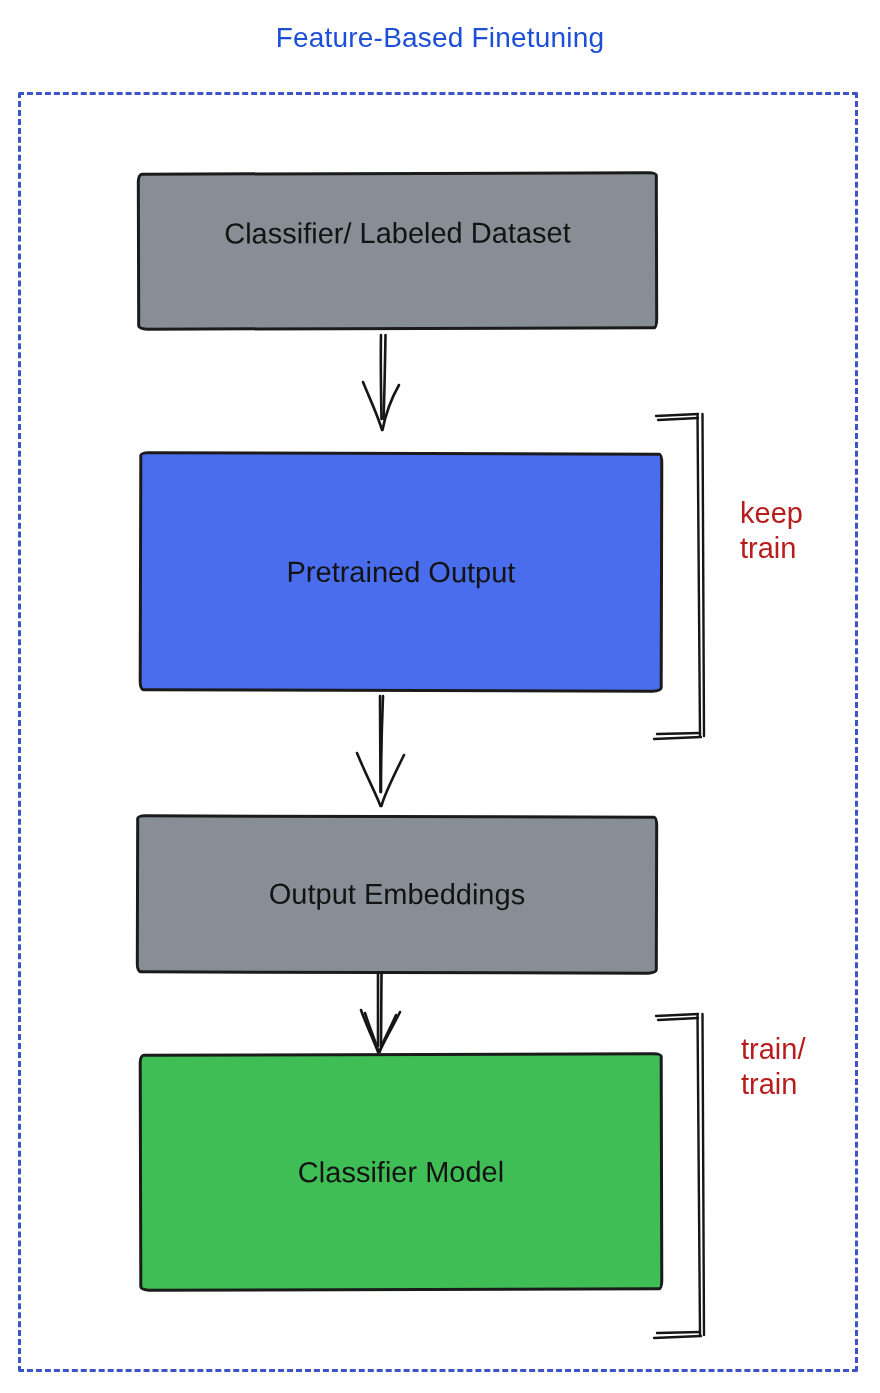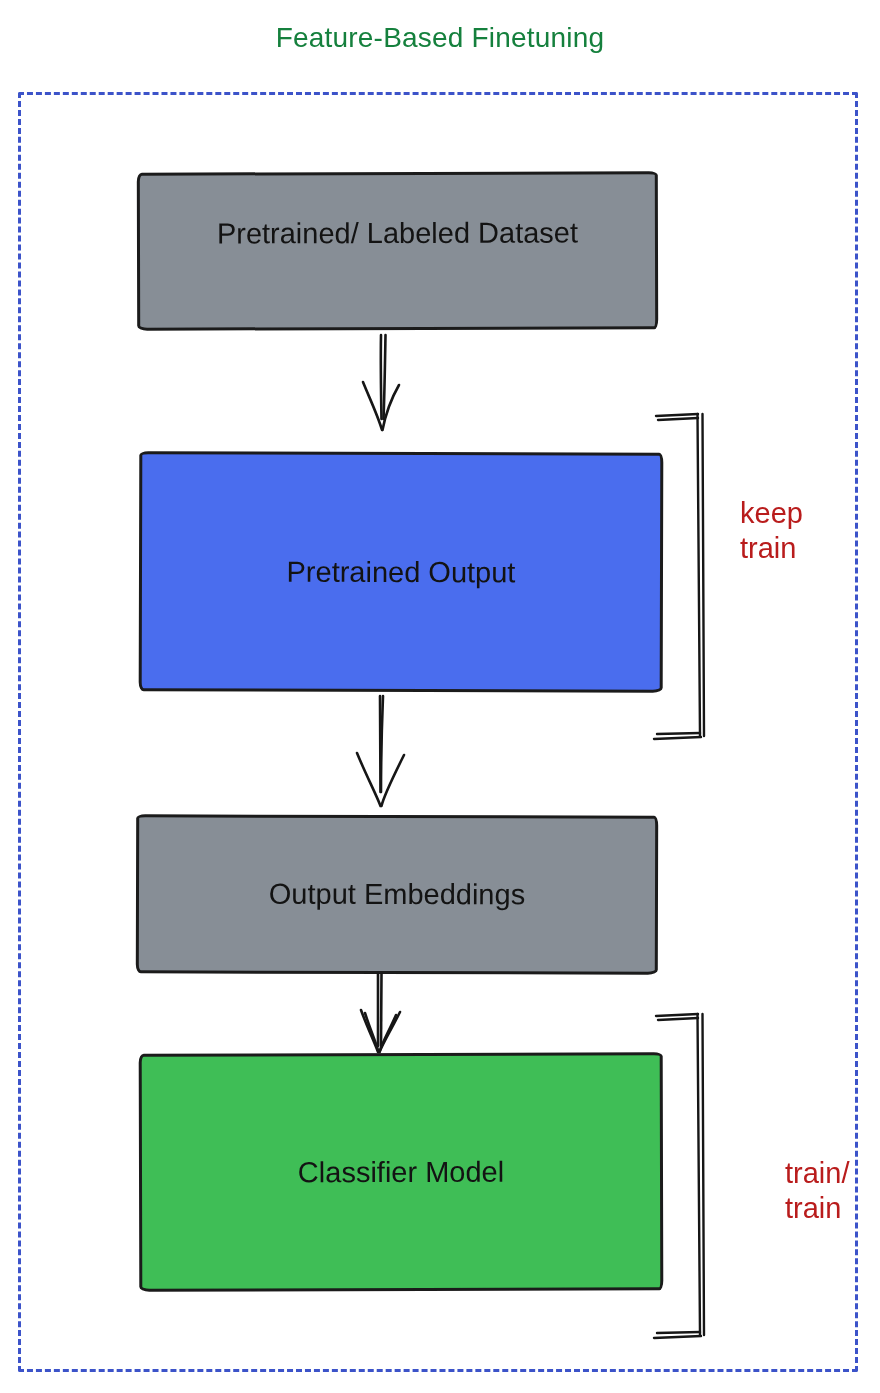--- a/index.html
+++ b/index.html
@@ -10,21 +10,21 @@
     background: #ffffff;
     font-family: "Liberation Sans", sans-serif;
     overflow: hidden;
   }
   .title {
     position: absolute;
     top: 22px; left: 0; right: 0;
     text-align: center;
     font-size: 28px;
     letter-spacing: 0.2px;
-    color: #15803d;
+    color: #1d4ed8;
   }
   .frame {
     position: absolute;
     left: 18px; top: 92px;
     width: 834px; height: 1274px;
     border: 3px dashed #3C53C9;
     border-radius: 2px;
   }
   .box {
     position: absolute;
@@ -60,33 +60,33 @@
   .bracket-1 { left: 652px; top: 405px; }
   .bracket-2 { left: 650px; top: 1005px; }
   .annotation {
     position: absolute;
     color: #b91c1c;
     font-size: 29px;
     line-height: 35px;
     white-space: nowrap;
   }
   .note-frozen { left: 740px; top: 496px; }
-  .note-train  { left: 741px; top: 1156px; margin-left: 44px; }
+  .note-train  { left: 741px; top: 1032px; }
 </style>
 </head>
 <body>
 
 <div class="canvas">
 
   <div class="title">Feature-Based Finetuning</div>
 
   <div class="frame"></div>
 
   <div class="box fill-gray sketch-a box-dataset">
-    <span>Pretrained/ Labeled Dataset</span>
+    <span>Classifier/ Labeled Dataset</span>
   </div>
 
   <svg class="arrow arrow-1" width="60" height="102" viewBox="0 0 60 102">
     <path d="M29 2 C28.5 30 29 60 29.5 86"></path>
     <path d="M33.5 2 C33 30 32.5 62 31.5 86"></path>
     <path d="M11 49 C17 64 26 83 30 97"></path>
     <path d="M47 52 C39 66 33 84 30.5 97"></path>
   </svg>
 
   <div class="box fill-blue sketch-b box-pretrained">

